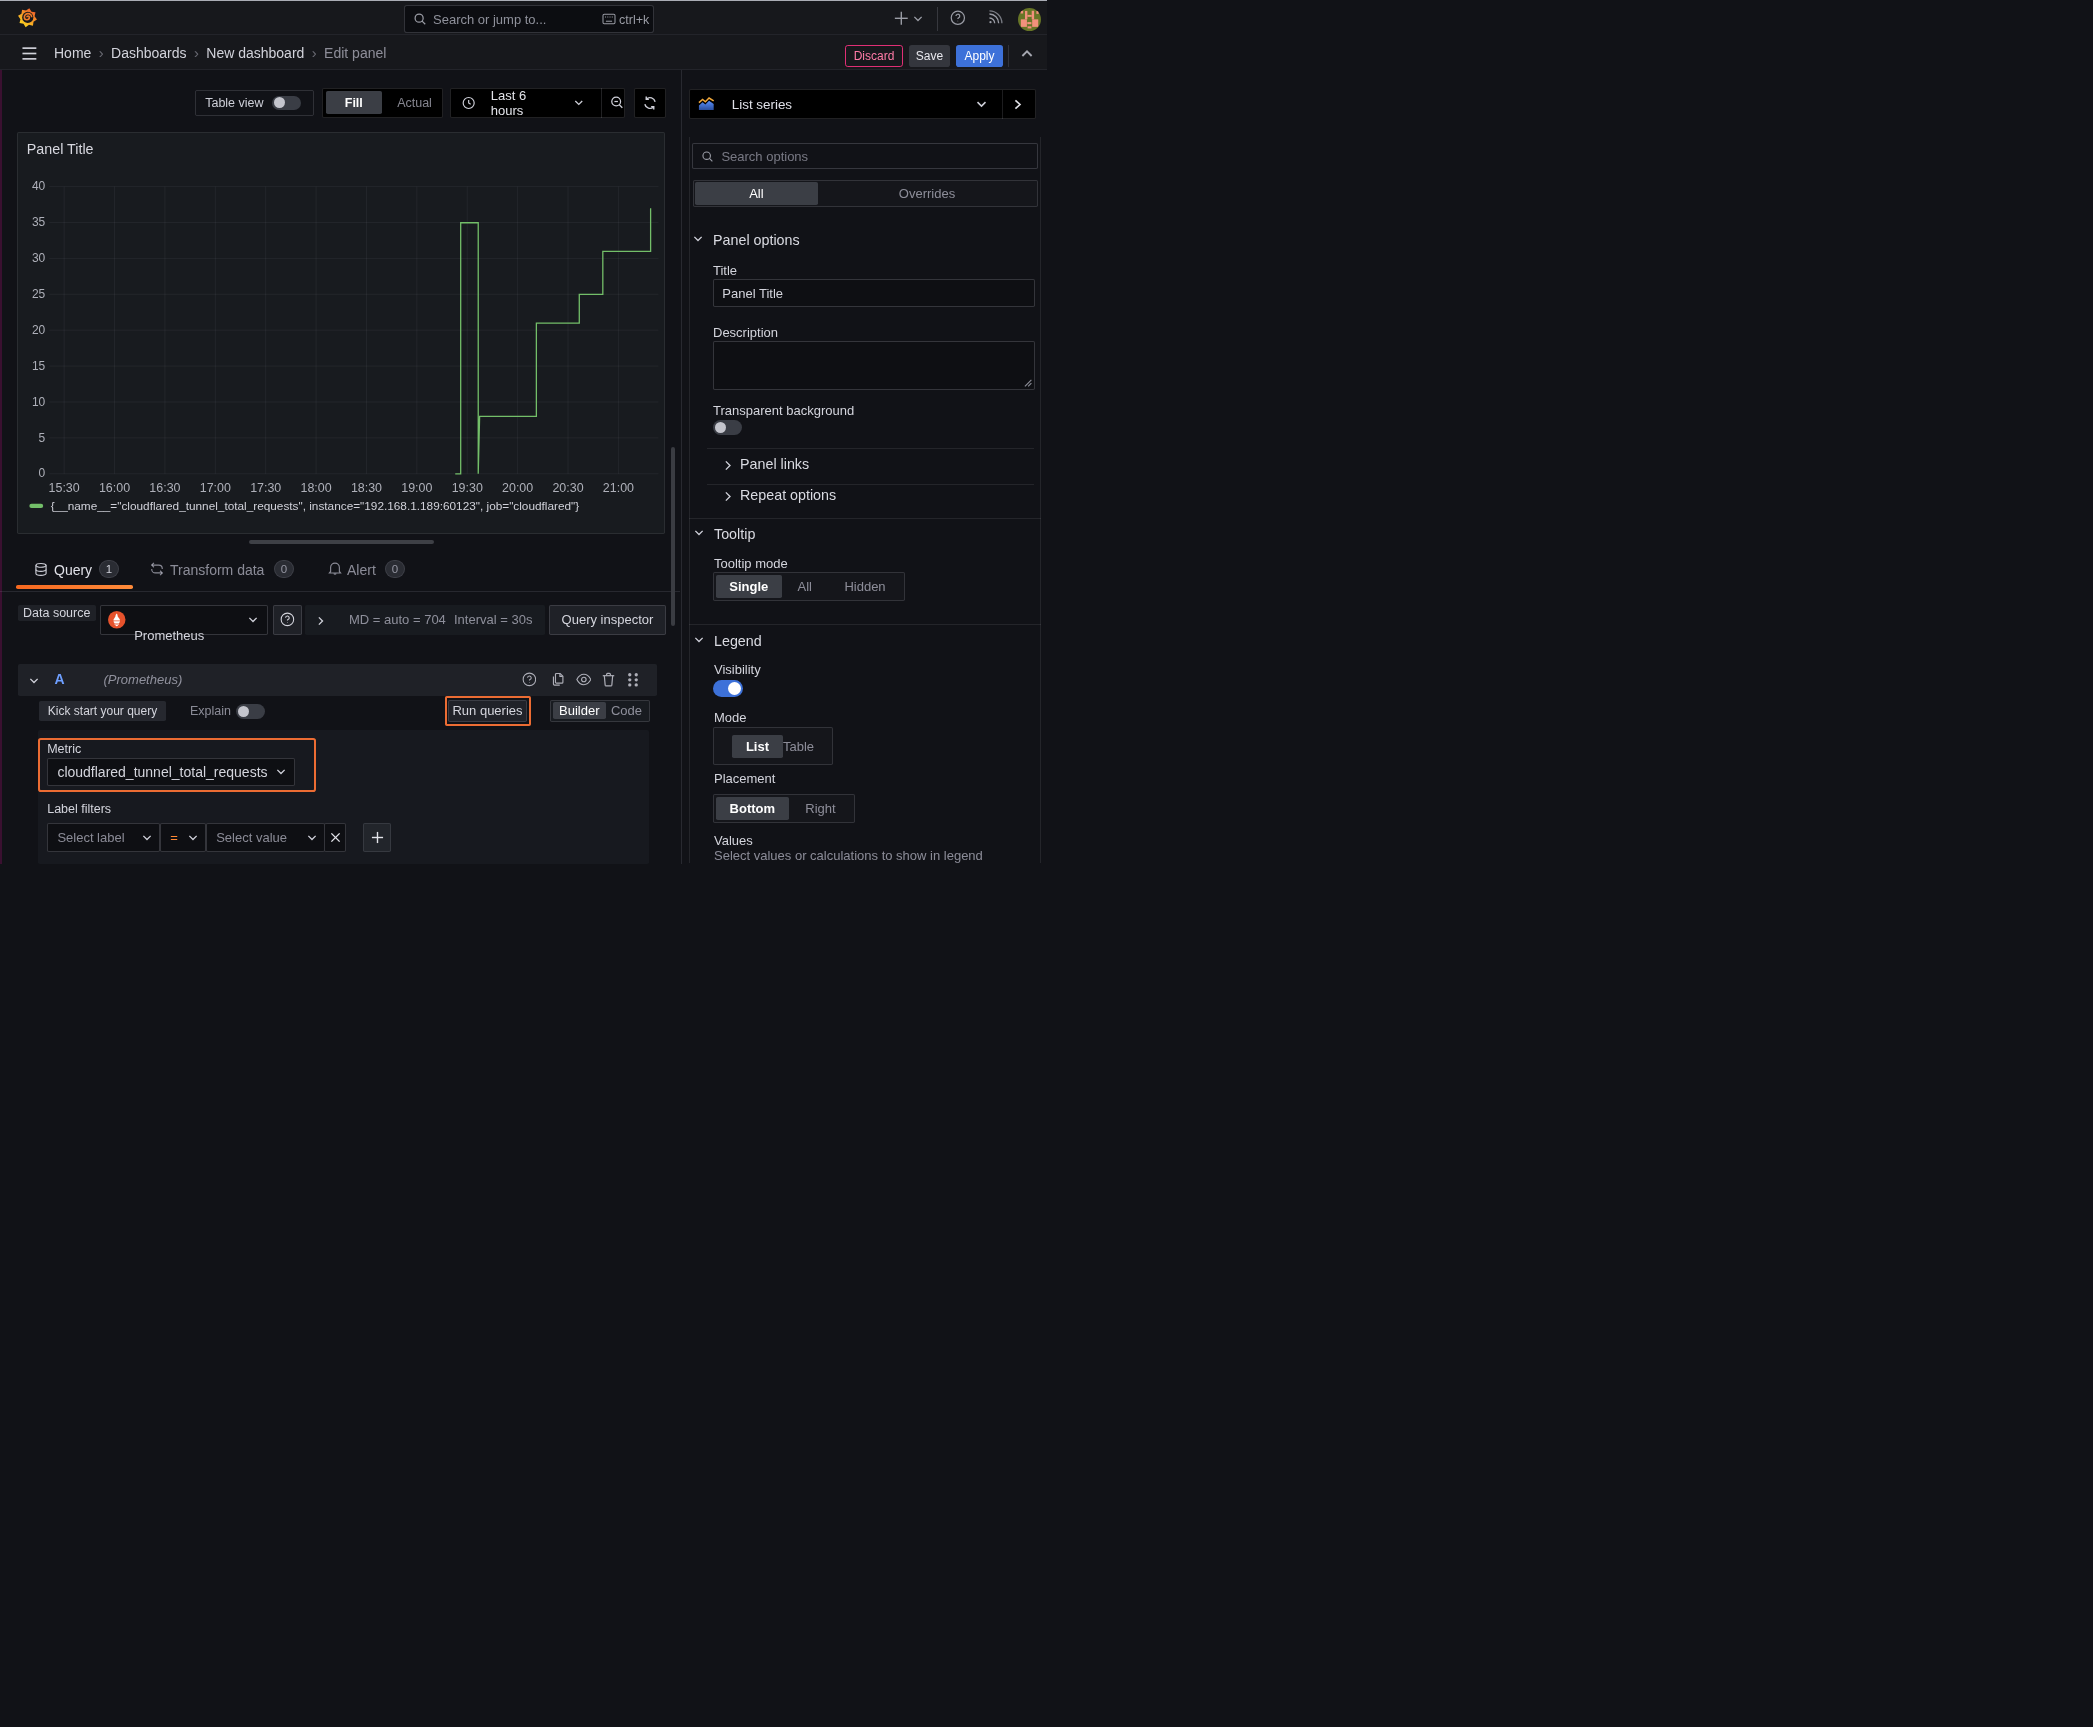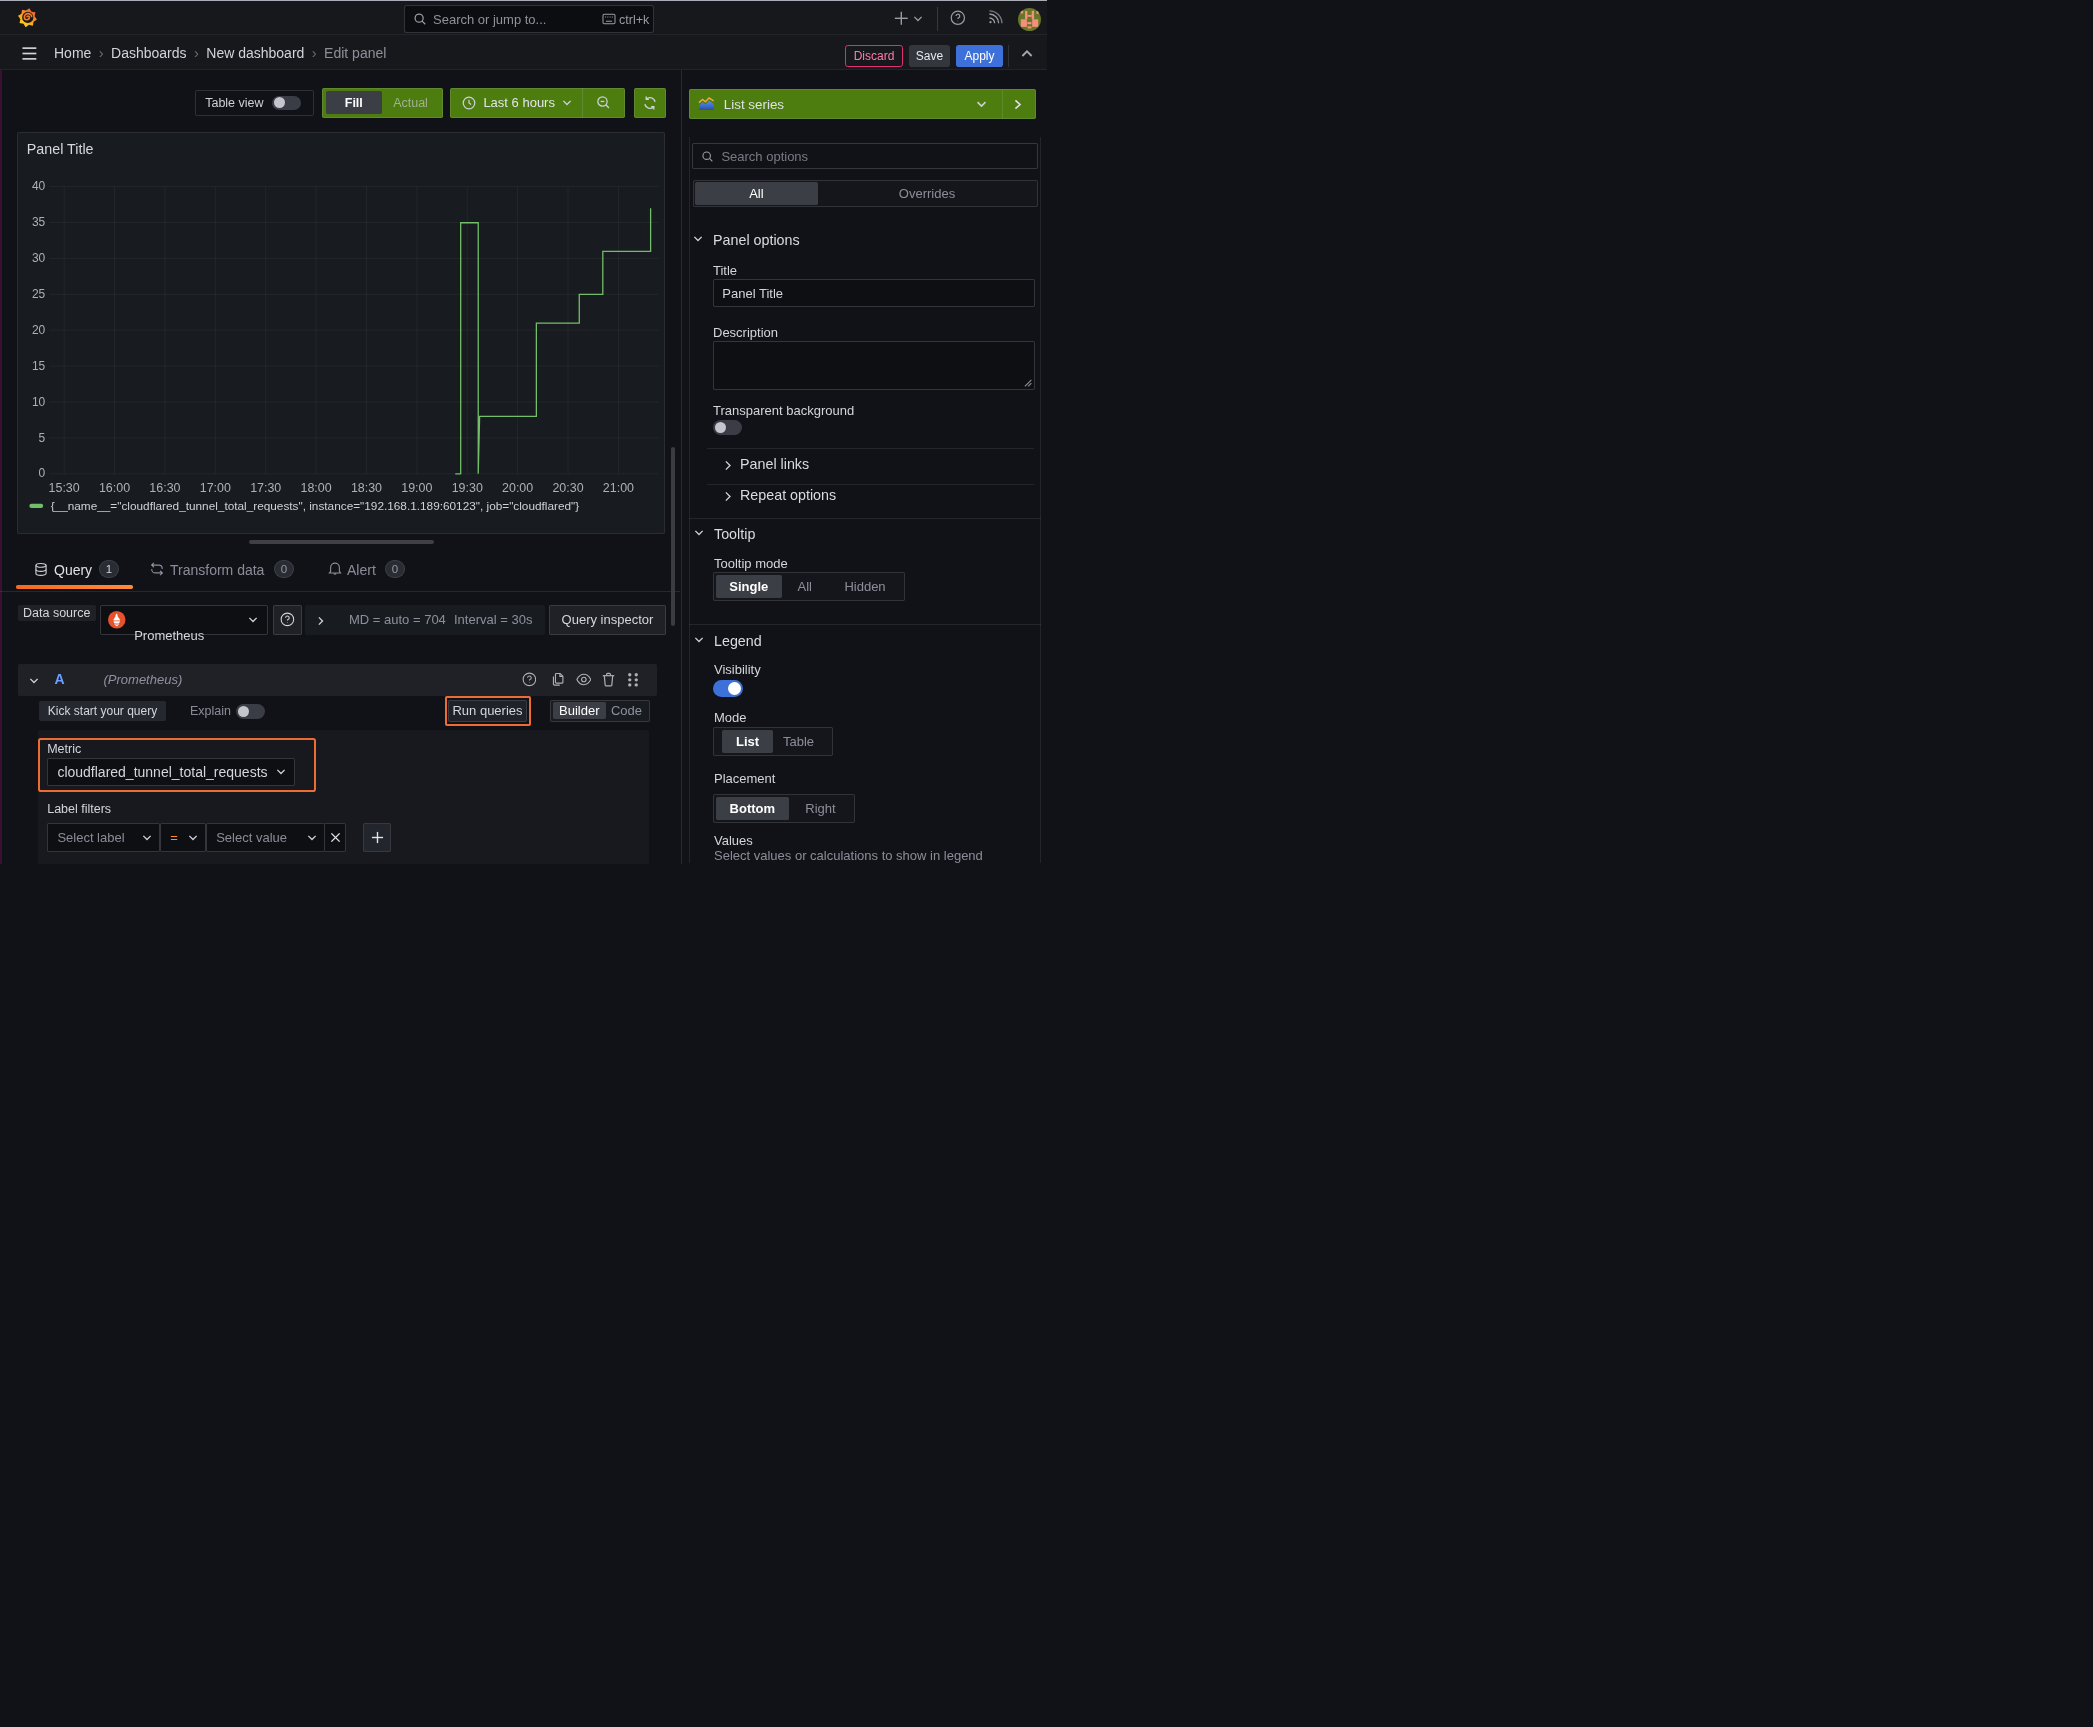--- a/index.html
+++ b/index.html
@@ -2,21 +2,21 @@
 <html style="font-size:14.8px"><head>
 <meta charset="utf-8">
 <style>
   * { margin:0; padding:0; box-sizing:border-box; }
   html,body { width:1047px; height:864px; background:#111217; overflow:hidden; }
   body { font-family:"Liberation Sans", sans-serif; color:#CCCCDC; font-size:13px; }
   .abs { position:absolute; }
   #stage { position:relative; width:1047px; height:864px; background:#111217; }
   .sec { color:rgba(204,204,220,0.65);text-align:center; }
   .bordered { border:0.9px solid rgba(204,204,220,0.16); border-radius:1.8px; }
-  .boxbg { background:#4d7c0f; }
+  .boxbg { background:#000000;gap:8px; }
   .input { background:#0e0f13; border:0.9px solid rgba(204,204,220,0.20); border-radius:1.8px; }
   .flex { display:flex; align-items:center; }
   svg { display:block; }
   .seg-on { background:#3b3e45; border-radius:1.8px; color:#e6e6ec; }
 </style>
 </head>
 <body>
 <div id="stage">
 
   <div class="abs" id="topnav" style="left:0;top:0;width:1047px;height:35px;background:#17181c;border-bottom:0.9px solid rgba(204,204,220,0.07);">
@@ -459,21 +459,21 @@
 
     <svg class="abs" style="left:12px;top:566px;" width="10" height="7.4" viewBox="0 0 11 8" fill="none" stroke="#cfd0d9" stroke-width="1.5">
         <polyline points="1.5,2 5.5,6 9.5,2"></polyline>
       </svg>
     <div class="abs" style="left:32px;top:563px;font-size:14.3px;color:#dadbe2;">Legend</div>
     <div class="abs" style="left:32px;top:592px;font-size:13px;color:#d4d5dd;">Visibility</div>
     <span class="abs" style="left:31px;top:610px;display:inline-block;width:29.5px;height:16.6px;border-radius:9.2px;background:#3D71D9;">
         <span style="position:absolute;right:1.8px;top:1.8px;width:13px;height:13px;border-radius:50%;background:#fff;"></span>
       </span>
     <div class="abs" style="left:32px;top:640px;font-size:13px;color:#d4d5dd;">Mode</div>
-    <div class="abs flex" style="left:31px;top:657px;width:120px;height:29px;border:0.9px solid rgba(204,204,220,0.16);border-radius:1.8px;background:#15161b;padding:8px;">
+    <div class="abs flex" style="left:31px;top:657px;width:120px;height:29px;border:0.9px solid rgba(204,204,220,0.16);border-radius:1.8px;background:#15161b;padding:18px;">
       <div class="seg-on" style="width:51px;height:23px;display:flex;align-items:center;justify-content:center;font-size:13px;color:#fff;font-weight:bold;">List</div>
       <div class="sec" style="flex:1;text-align:center;font-size:13px;">Table</div>
     </div>
     <div class="abs" style="left:32px;top:701px;font-size:13px;color:#d4d5dd;">Placement</div>
     <div class="abs flex" style="left:31px;top:724px;width:142px;height:29px;border:0.9px solid rgba(204,204,220,0.16);border-radius:1.8px;background:#15161b;padding:1.8px;">
       <div class="seg-on" style="width:73px;height:23px;display:flex;align-items:center;justify-content:center;font-size:13px;color:#fff;font-weight:bold;">Bottom</div>
       <div class="sec" style="flex:1;text-align:center;font-size:13px;">Right</div>
     </div>
     <div class="abs" style="left:32px;top:763px;font-size:13px;color:#d4d5dd;">Values</div>
     <div class="abs sec" style="left:32px;top:778px;font-size:13px;">Select values or calculations to show in legend</div>

